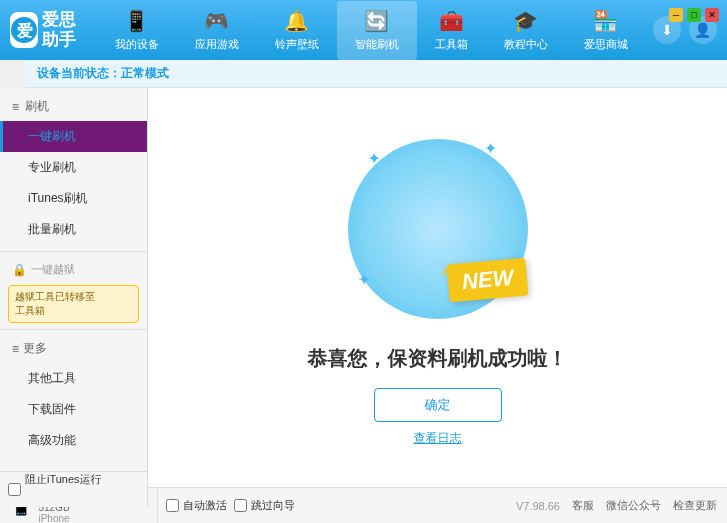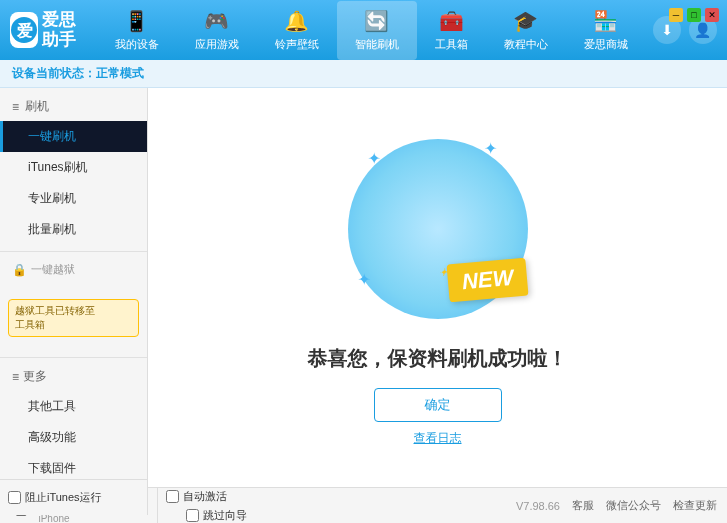--- a/index.html
+++ b/index.html
@@ -18,36 +18,36 @@
     .nav-icon { font-size: 20px; }
     .header-right { display: flex; gap: 8px; align-items: center; }
     .header-btn { width: 28px; height: 28px; background: rgba(255,255,255,0.2); border-radius: 50%; display: flex; align-items: center; justify-content: center; cursor: pointer; color: white; font-size: 14px; }
     .win-controls { display: flex; gap: 4px; position: absolute; top: 8px; right: 8px; }
     .win-btn { width: 14px; height: 14px; border-radius: 2px; display: flex; align-items: center; justify-content: center; font-size: 9px; cursor: pointer; }
     .win-min { background: #f0c030; }
     .win-max { background: #30c030; }
     .win-close { background: #e05050; }
 
     
-    .sub-header { background: #e8f4fc; height: 28px; display: flex; align-items: center; padding: 0 12px; border-bottom: 1px solid #cce4f5; font-size: 12px; color: #333; }
+    .sub-header { background: #e8f4fc; height: 28px; display: flex; align-items: center; padding: 0 12px; border-bottom: 1px solid #cce4f5; font-size: 12px; color: #333; margin-left: 25px; }
     .sub-header span { color: #1a9de0; font-weight: bold; }
 
     
     .main { display: flex; height: calc(523px - 60px - 28px - 36px); }
 
     
     .sidebar { width: 148px; background: #f5f5f5; border-right: 1px solid #ddd; display: flex; flex-direction: column; padding-top: 4px; }
     .sidebar-section { margin-bottom: 2px; }
     .sidebar-section-title { display: flex; align-items: center; padding: 6px 12px; font-size: 12px; color: #666; gap: 6px; }
     .sidebar-item { padding: 7px 16px 7px 28px; font-size: 12px; color: #333; cursor: pointer; }
-    .sidebar-item.active { background: #0f172a; color: #1a9de0; border-left: 3px solid #1a9de0; padding-left: 25px; }
+    .sidebar-item.active { background: #701a75; color: #1a9de0; border-left: 3px solid #1a9de0; padding-left: 25px; }
     .sidebar-divider { height: 1px; background: #e0e0e0; margin: 4px 0; }
     .sidebar-locked { display: flex; align-items: center; gap: 4px; padding: 6px 12px; color: #999; font-size: 11px; }
     .lock-icon { font-size: 12px; }
-    .sidebar-notice { background: #fff3cd; border: 1px solid #ffc107; border-radius: 4px; margin: 16px 8px; padding: 4px 6px; font-size: 10px; color: #856404; line-height: 1.4; }
+    .sidebar-notice { background: #fff3cd; border: 1px solid #ffc107; border-radius: 4px; margin: 2px 8px; padding: 4px 6px; font-size: 10px; color: #856404; line-height: 1.4; }
     .sidebar-more-title { display: flex; align-items: center; padding: 6px 12px; font-size: 12px; color: #666; gap: 4px; }
 
     
     .content { flex: 1; background: white; display: flex; flex-direction: column; align-items: center; justify-content: center; position: relative; }
     .success-illustration { display: flex; flex-direction: column; align-items: center; gap: 16px; }
     .phone-container { position: relative; width: 200px; height: 200px; display: flex; align-items: center; justify-content: center; }
     .phone-bg-circle { width: 180px; height: 180px; background: radial-gradient(circle, #b8e8ff 0%, #7dd4f5 60%, #4ab8f5 100%); border-radius: 50%; position: absolute; }
     .new-badge { position: absolute; bottom: 30px; right: 10px; background: #f5c518; color: white; font-size: 22px; font-weight: bold; padding: 6px 14px; border-radius: 4px; transform: rotate(-5deg); z-index: 3; font-style: italic; box-shadow: 2px 2px 6px rgba(0,0,0,0.2); }
     .new-badge::before { content: '✦'; position: absolute; left: -8px; top: 2px; font-size: 10px; color: #f5c518; }
     .sparkle { position: absolute; color: #4ab8f5; font-size: 16px; }
@@ -59,21 +59,21 @@
     .log-link { color: #1a9de0; font-size: 12px; cursor: pointer; text-decoration: underline; margin-top: -8px; }
 
     
     .bottom-bar { height: 36px; background: #f5f5f5; border-top: 1px solid #ddd; display: flex; align-items: center; padding: 0 10px; gap: 0; }
     .bottom-device { display: flex; align-items: center; gap: 6px; flex: 0 0 148px; border-right: 1px solid #ddd; padding-right: 8px; height: 100%; cursor: pointer; }
     .device-icon { color: #1a9de0; font-size: 18px; }
     .device-info { display: flex; flex-direction: column; }
     .device-name { font-size: 12px; color: #1a9de0; font-weight: bold; }
     .device-storage { font-size: 10px; color: #666; }
     .device-type { font-size: 10px; color: #999; }
-    .bottom-actions { display: flex; align-items: flex-start; padding: 0 8px; gap: 4px; flex-direction: column; }
+    .bottom-actions { display: flex; align-items: flex-end; padding: 0 8px; gap: 4px; }
     .bottom-check { display: flex; align-items: center; gap: 4px; font-size: 11px; color: #333; cursor: pointer; }
     .bottom-check input { cursor: pointer; }
     .bottom-right { margin-left: auto; display: flex; align-items: center; gap: 12px; font-size: 11px; color: #666; }
     .bottom-version { color: #999; }
     .bottom-link { color: #666; cursor: pointer; }
 
     
     .phone-svg { width: 90px; height: 160px; }
   </style>
 </head>
@@ -145,24 +145,24 @@
     <div class="sidebar">
       <div class="sidebar-section">
         <div class="sidebar-section-title">
           <span>≡</span>
           <span>刷机</span>
         </div>
         <div class="sidebar-item active">
           <span>一键刷机</span>
         </div>
         <div class="sidebar-item">
+          <span>专业刷机</span>
+        </div>
+        <div class="sidebar-item">
           <span>iTunes刷机</span>
-        </div>
-        <div class="sidebar-item">
-          <span>专业刷机</span>
         </div>
         <div class="sidebar-item">
           <span>批量刷机</span>
         </div>
       </div>
 
       <div class="sidebar-divider"></div>
 
       <div class="sidebar-locked">
         <span class="lock-icon">🔒</span>
@@ -175,24 +175,24 @@
       <div class="sidebar-divider"></div>
 
       <div class="sidebar-more-title">
         <span>≡</span>
         <span>更多</span>
       </div>
       <div class="sidebar-item">
         <span>其他工具</span>
       </div>
       <div class="sidebar-item">
+        <span>下载固件</span>
+      </div>
+      <div class="sidebar-item">
         <span>高级功能</span>
-      </div>
-      <div class="sidebar-item">
-        <span>下载固件</span>
       </div>
     </div>
 
     <div class="content">
       <div class="success-illustration">
 
         <div class="phone-container">
           <div class="phone-bg-circle"></div>
 
           <div class="sparkle sparkle-1">✦</div>
@@ -228,33 +228,33 @@
         <span class="device-storage">512GB</span>
         <span class="device-type">iPhone</span>
       </div>
     </div>
 
     <div class="bottom-actions">
       <label class="bottom-check">
         <input type="checkbox" style="">
         <span>自动激活</span>
       </label>
-      <label class="bottom-check" style="margin-left:20px;">
+      <label class="bottom-check" style="margin-left:3px;">
         <input type="checkbox" style="">
         <span>跳过向导</span>
       </label>
     </div>
 
     <div class="bottom-right">
       <span class="bottom-version">V7.98.66</span>
       <span class="bottom-link">客服</span>
       <span class="bottom-link">微信公众号</span>
       <span class="bottom-link">检查更新</span>
     </div>
 
   </div>
 
-  <div style="position:absolute; bottom:8px; left:0; width:148px; height:36px; background:#f5f5f5; border-top:1px solid #ddd; border-right:1px solid #ddd; display:flex; align-items:center; padding-left:8px; gap:4px;">
+  <div style="position:absolute; bottom:16px; left:0; width:148px; height:36px; background:#f5f5f5; border-top:1px solid #ddd; border-right:1px solid #ddd; display:flex; padding-left:8px; gap:4px;">
     <input type="checkbox" style="">
     <span style="font-size:11px; color:#333;">阻止iTunes运行</span>
   </div>
 
 </div>
 
 </body></html>

